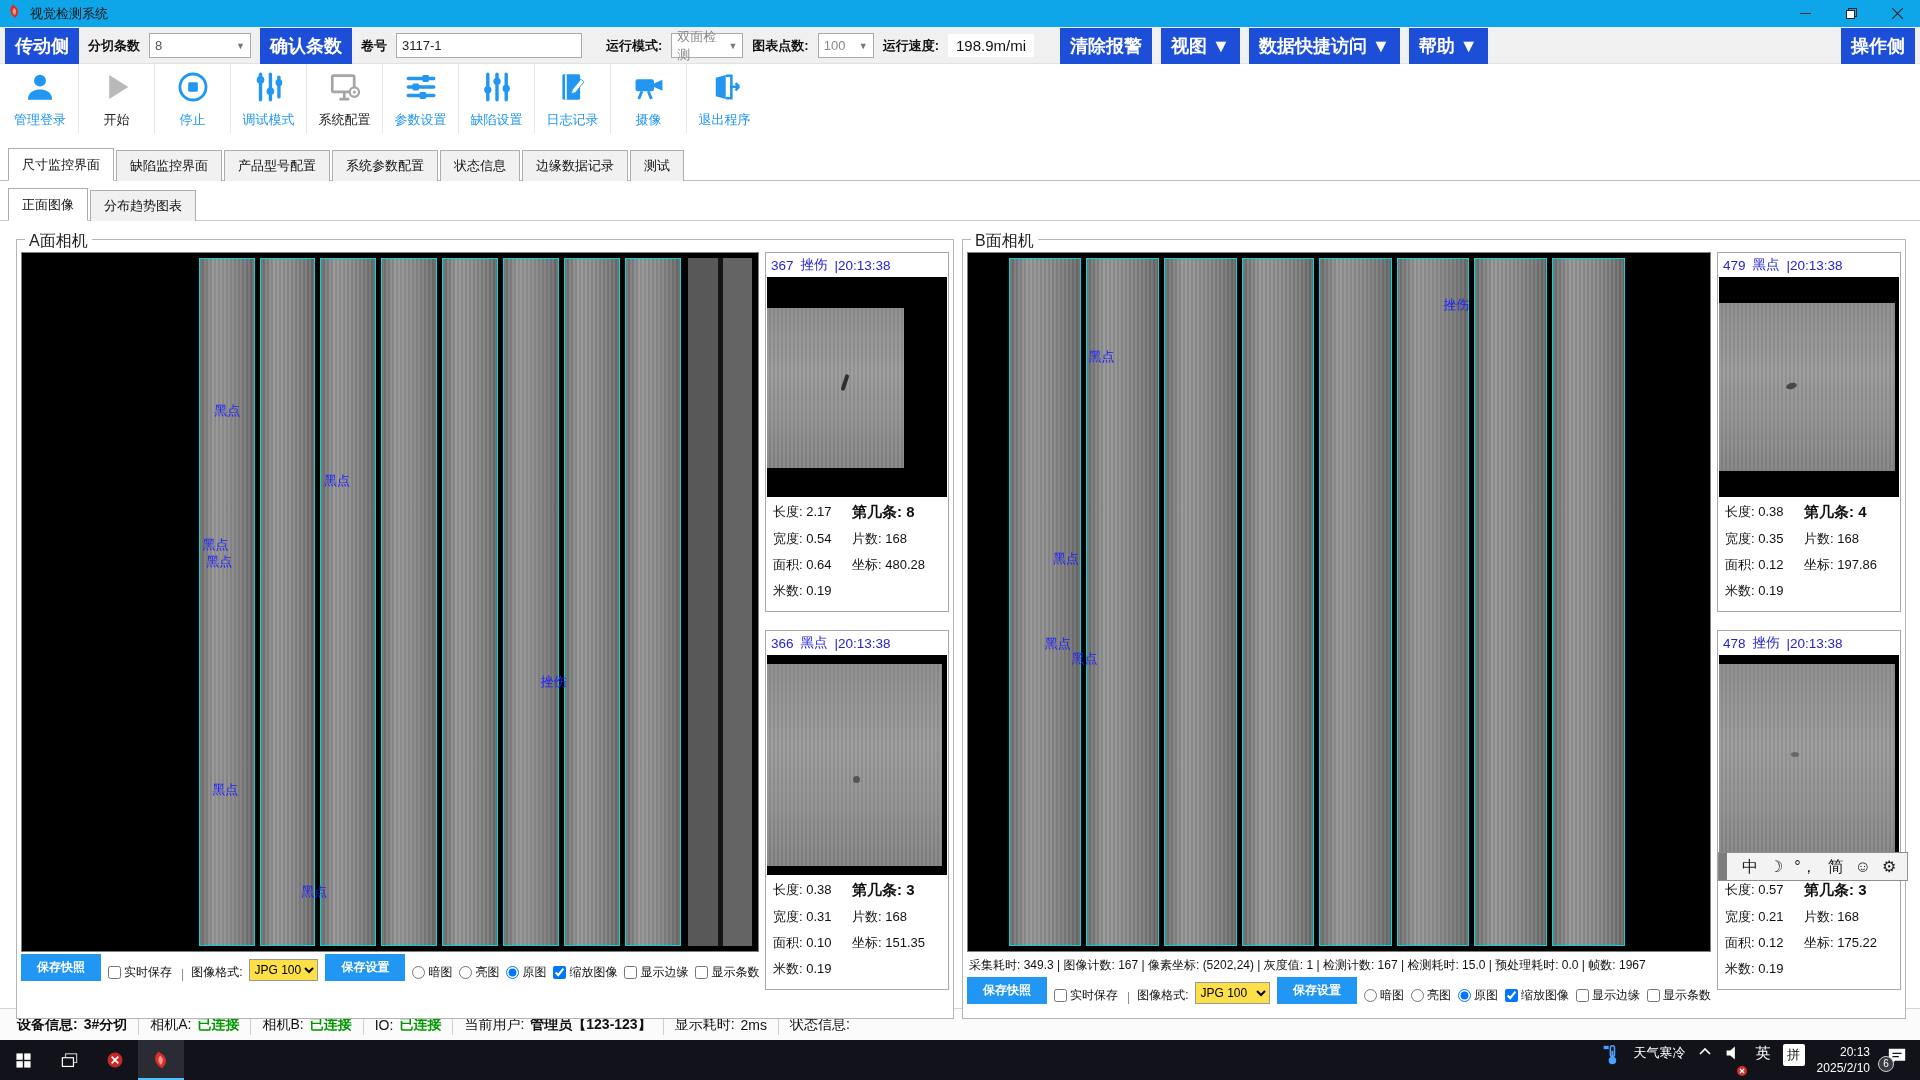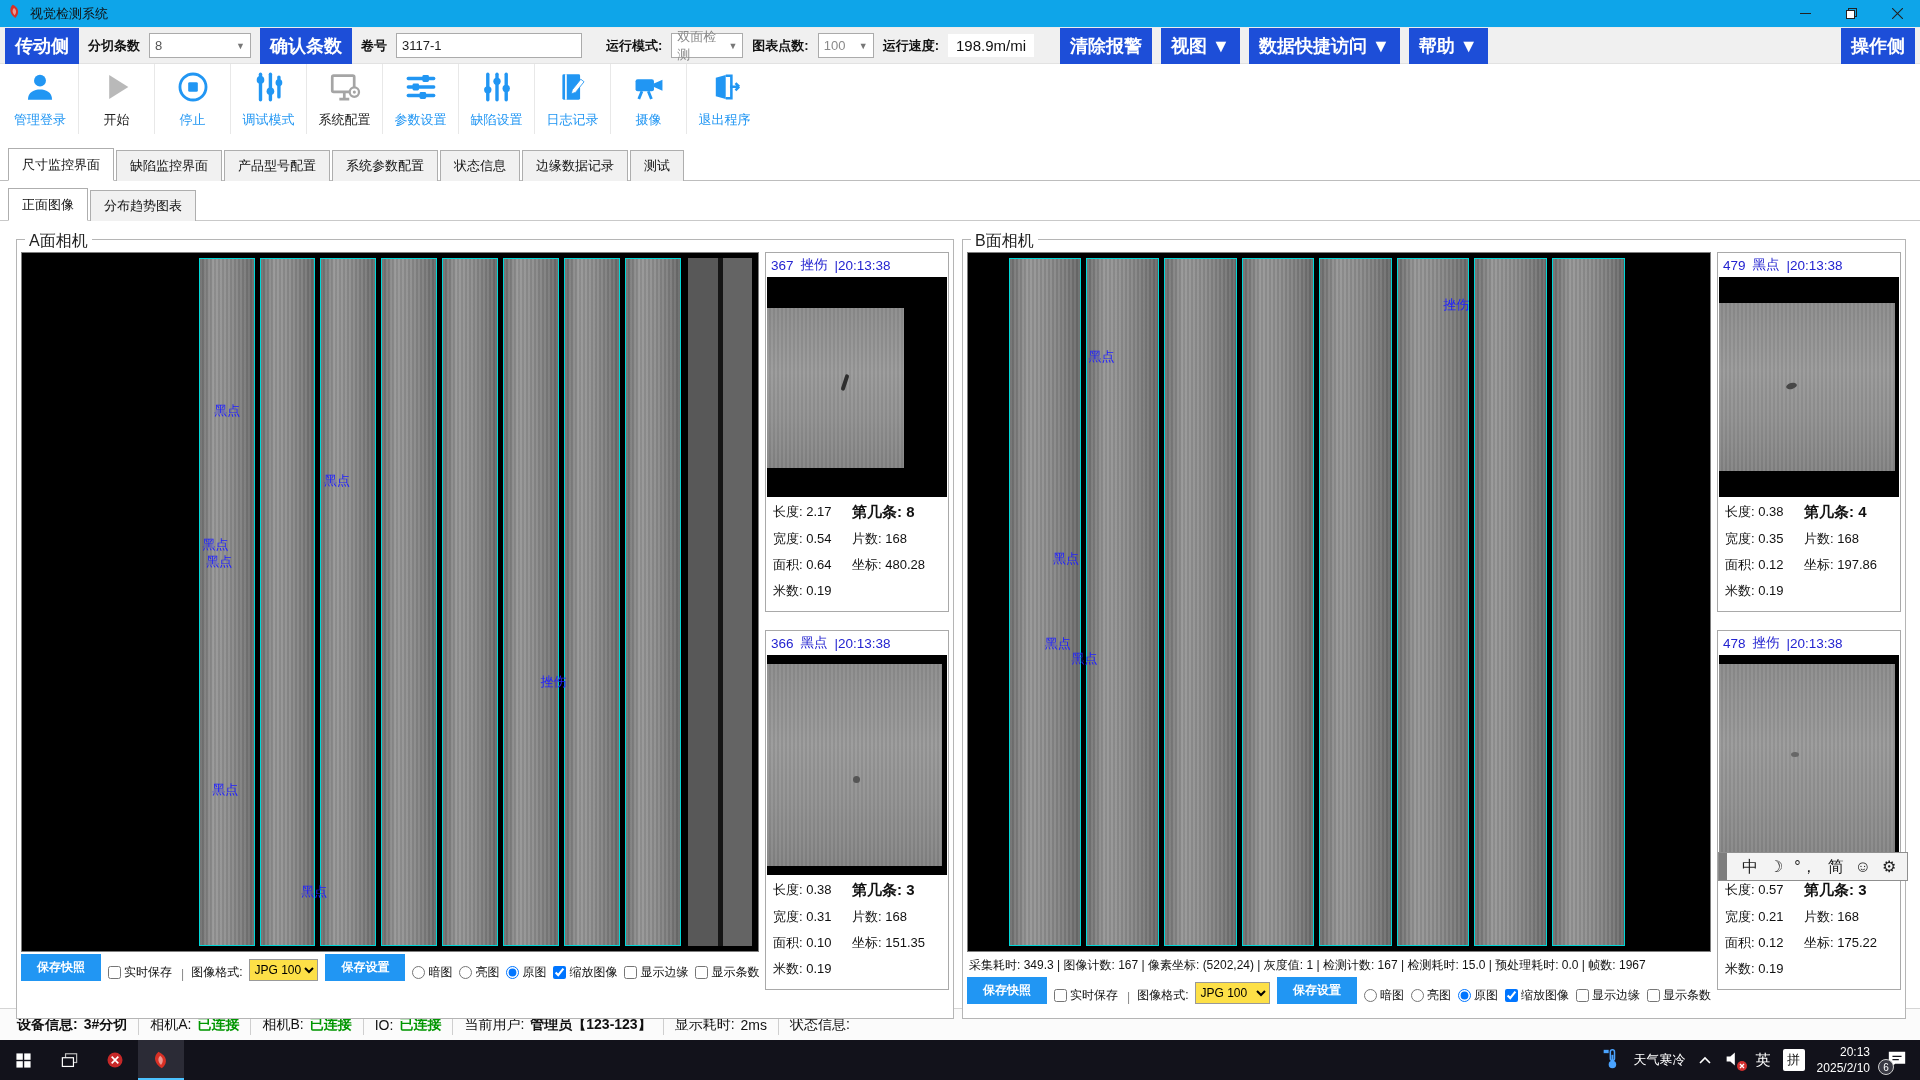--- a/index.html
+++ b/index.html
@@ -89,21 +89,21 @@
   
   .status-bar { height:32px; background:#fbfbfb; border-top:1px solid #d5d5d5; display:flex; align-items:center; font-size:14px; color:#111; padding-left:6px; }
   .seg { padding:0 11px; display:flex; gap:6px; align-items:center; height:20px; border-right:1px solid #cfcfcf; white-space:nowrap; }
   .seg.bold, .bold { font-weight:bold; }
   .green { color:#009600; font-weight:bold; }
 
   
   .taskbar { height:40px; background:#12121b; display:flex; align-items:center; color:#fff; }
   .tb-ico { width:46px; height:40px; display:flex; align-items:center; justify-content:center; cursor:pointer; }
   .tb-ico.active { background:#2b2b36; box-shadow:inset 0 -2px 0 #4cc2ff; }
-  .tray { margin-left:auto; display:flex; align-items:center; gap:12px; padding-right:8px; font-size:13px; }
+  .tray { margin-left:auto; display:flex; gap:12px; padding-right:8px; font-size:13px; }
   .tray-txt { color:#fff; }
   .ime-box { background:#fff; color:#111; width:22px; height:22px; display:flex; align-items:center; justify-content:center; font-size:13px; border-radius:2px; }
   .clock { text-align:right; font-size:12px; line-height:1.35; }
   .notif { position:relative; width:30px; height:26px; display:flex; align-items:center; justify-content:center; }
   .badge { position:absolute; left:-4px; bottom:-2px; background:#3a3a44; border:1px solid #cfcfcf; color:#fff; font-size:10px; width:16px; height:16px; border-radius:50%; display:flex; align-items:center; justify-content:center; }
 
   
   .ime-bar { position:absolute; left:1718px; top:852px; width:190px; height:29px; background:#f3f3f3; border:1px solid #8f8f8f; display:flex; align-items:center; gap:11px; padding:0 9px 0 0; z-index:50; color:#1d1d1d; font-size:16px; }
   .ime-grip { width:8px; height:100%; background:#7d7d7d; margin-right:4px; }
   .ime-item { cursor:pointer; line-height:1; }

